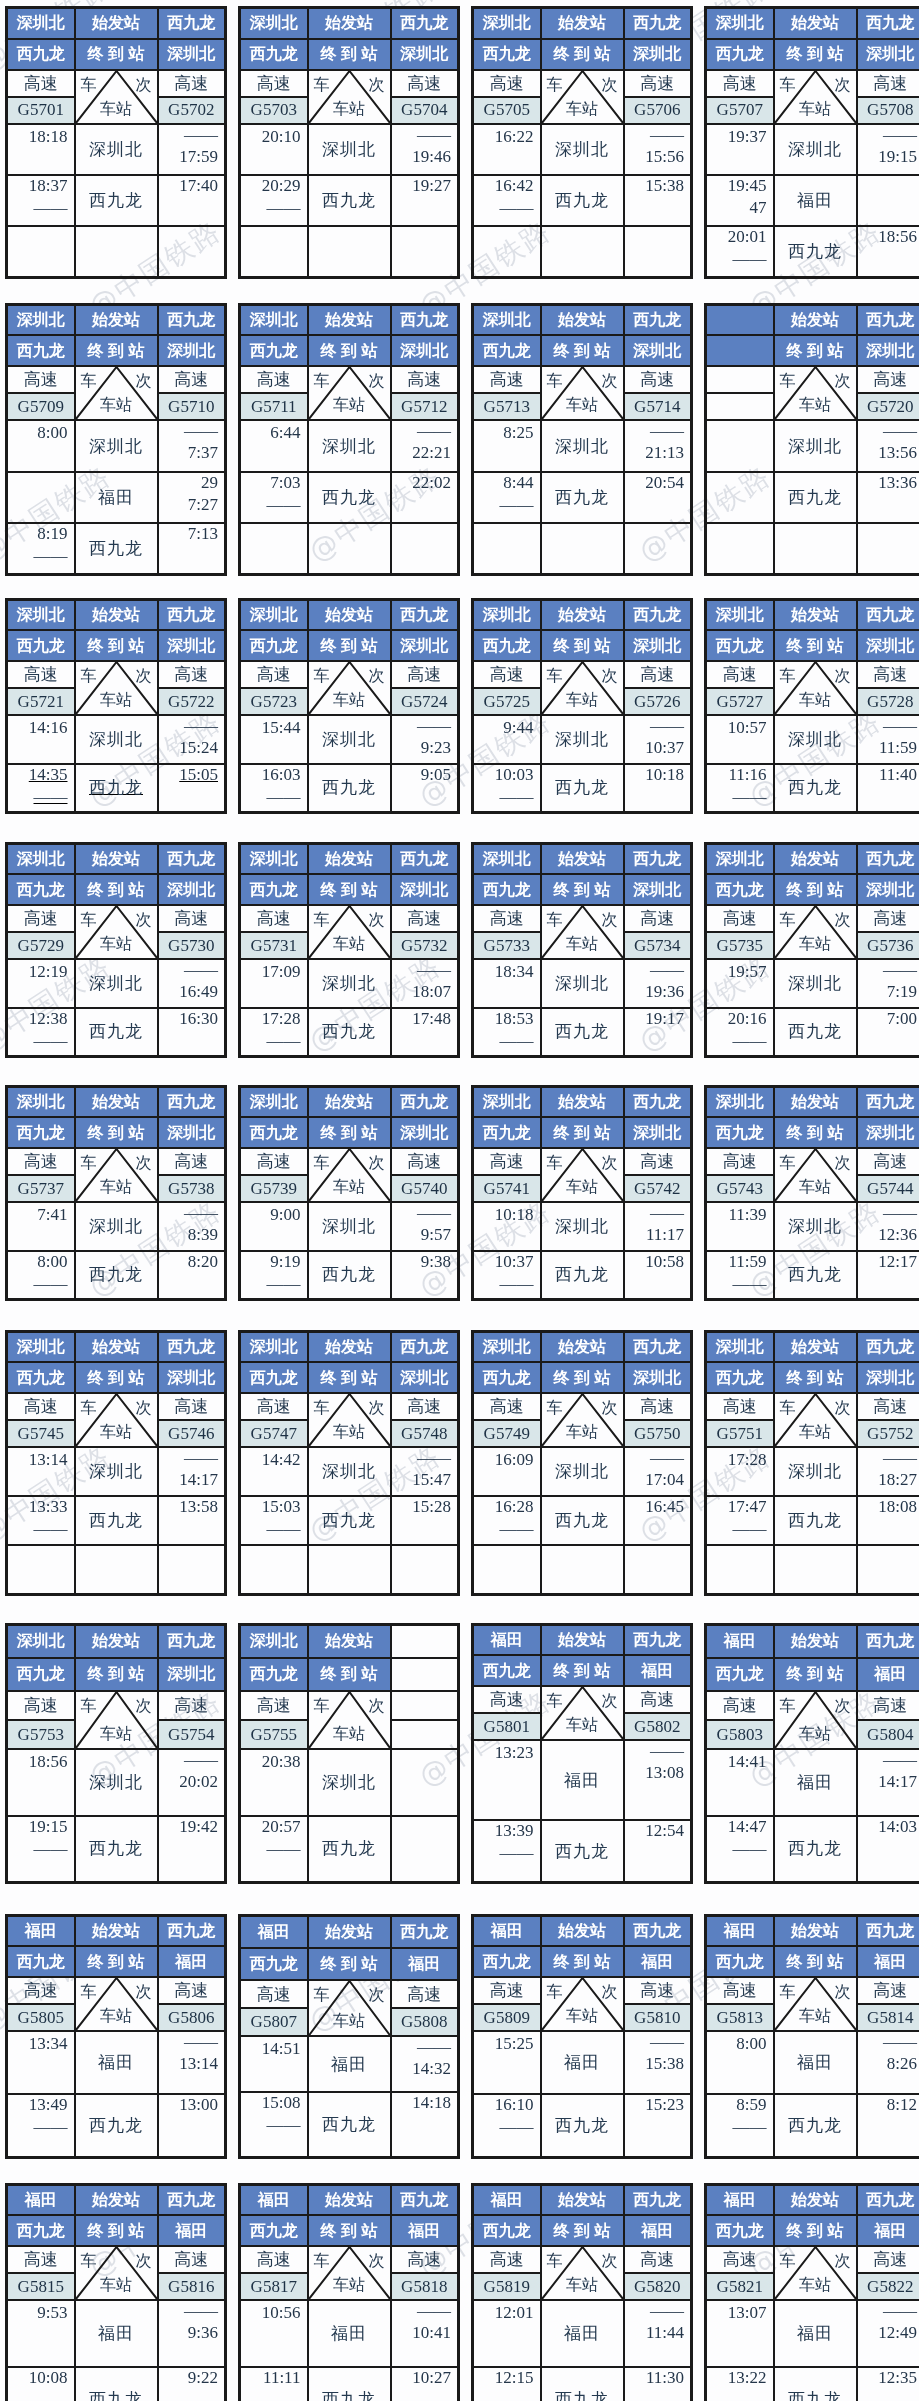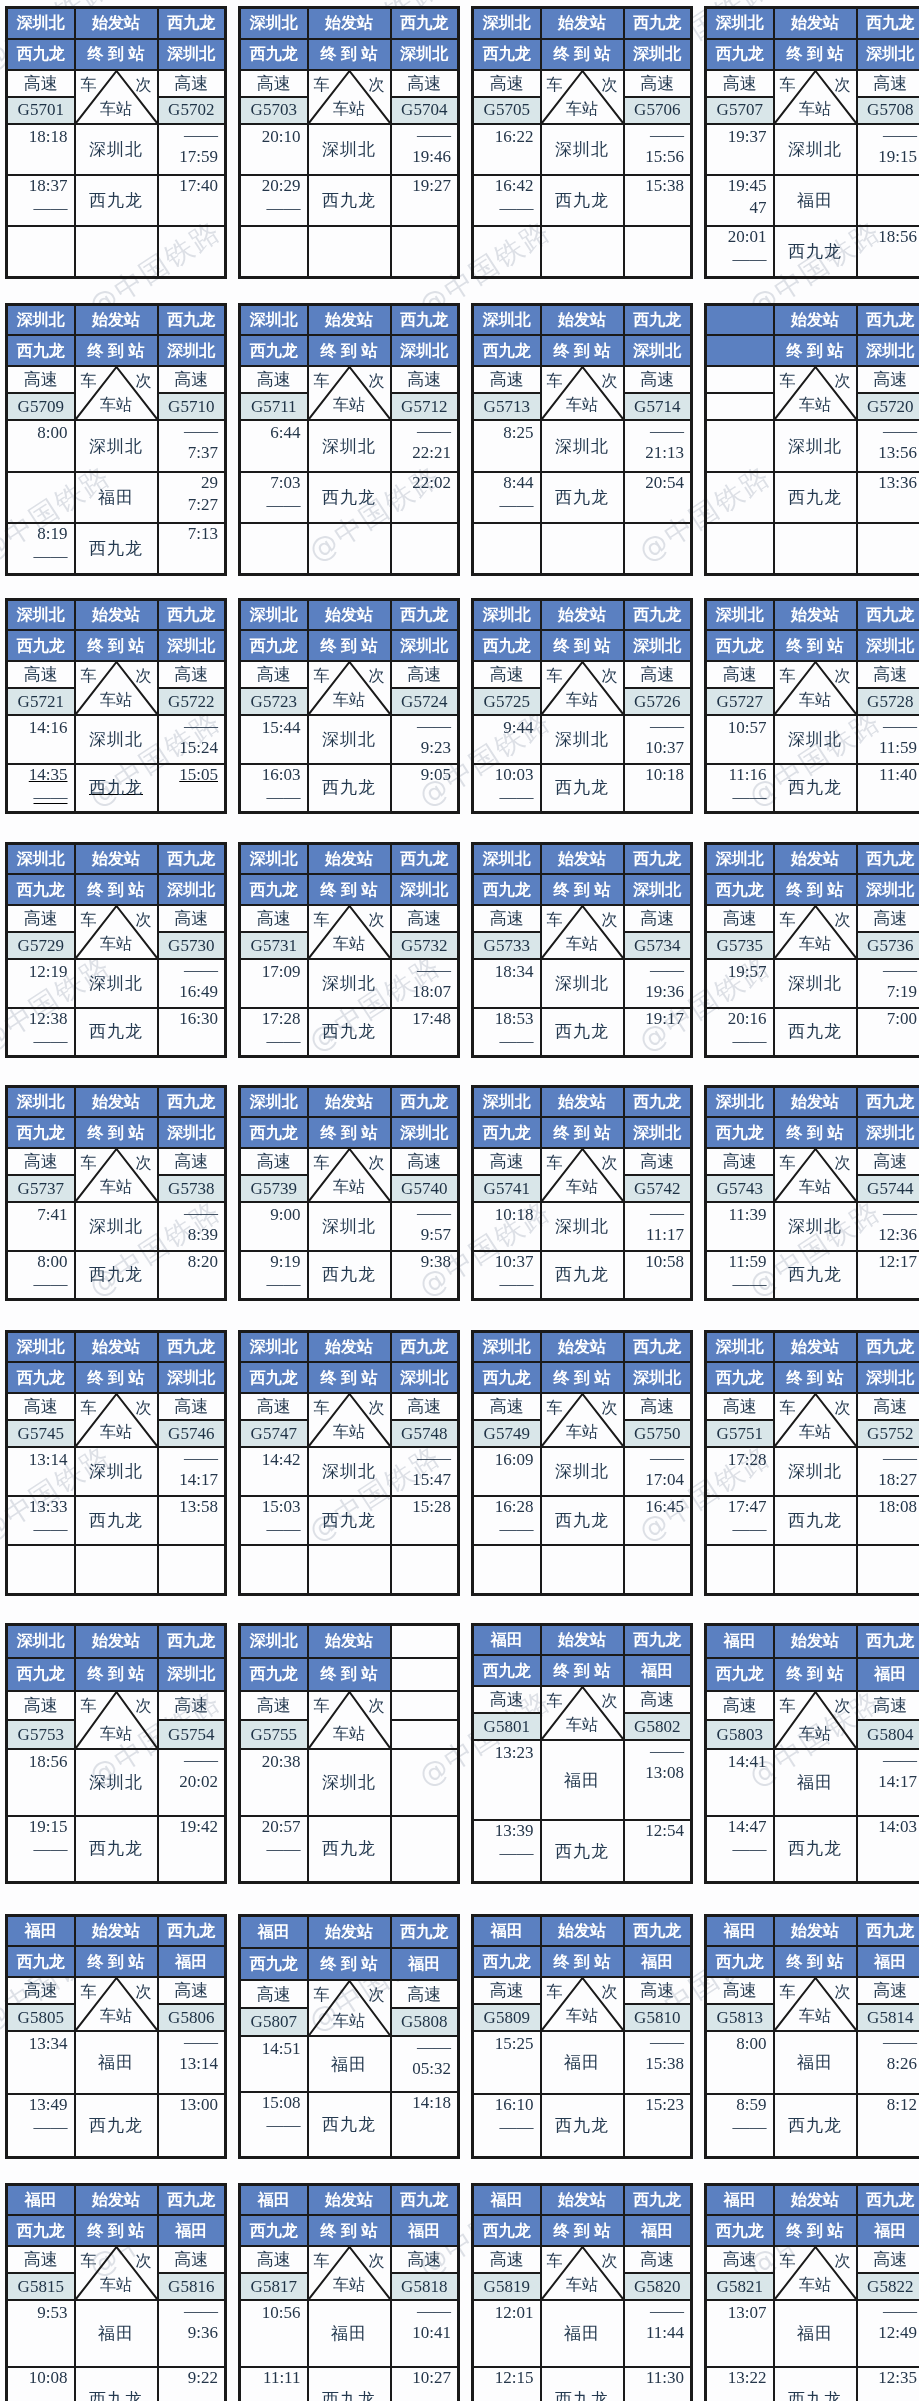--- a/index.html
+++ b/index.html
@@ -1904,21 +1904,21 @@
               <td class="gno">G5808</td>
             </tr>
             <tr style="height: 53px;">
               <td class="time">
                 <div class="t1"></div>
                 <div class="t2">14:51</div>
               </td>
               <td class="stn">福田</td>
               <td class="time">
                 <div class="t1">——</div>
-                <div class="t2">05:32</div>
+                <div class="t2">14:32</div>
               </td>
             </tr>
             <tr style="height: 63px;">
               <td class="time">
                 <div class="t1">15:08</div>
                 <div class="t2">——</div>
               </td>
               <td class="stn">西九龙</td>
               <td class="time">
                 <div class="t1">14:18</div>

